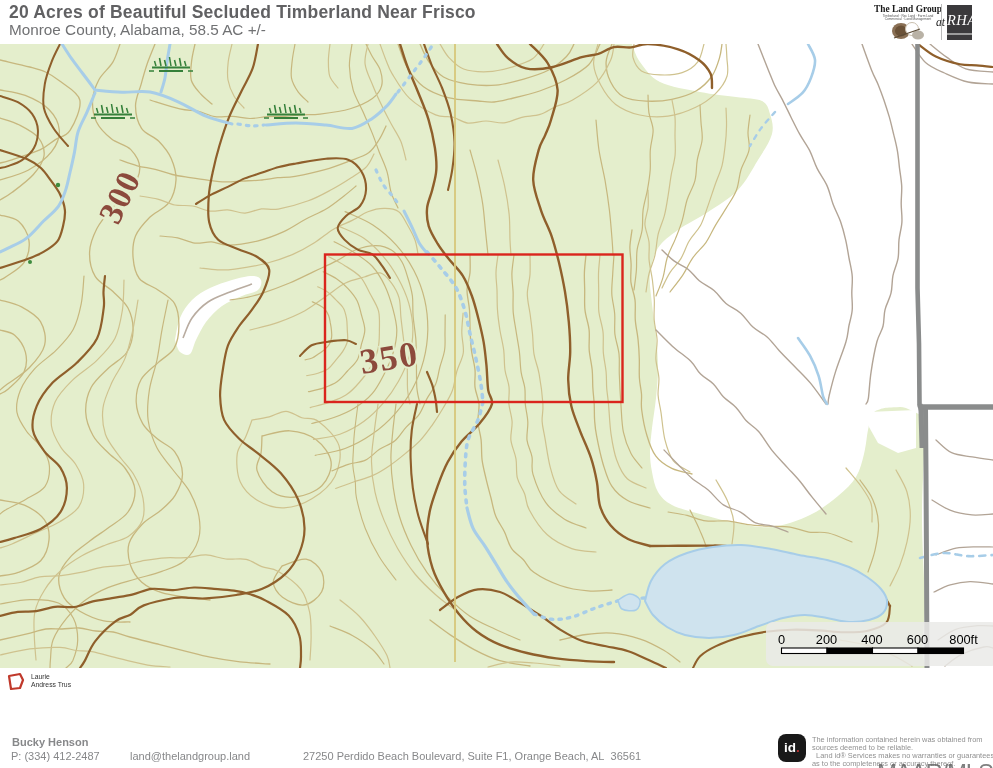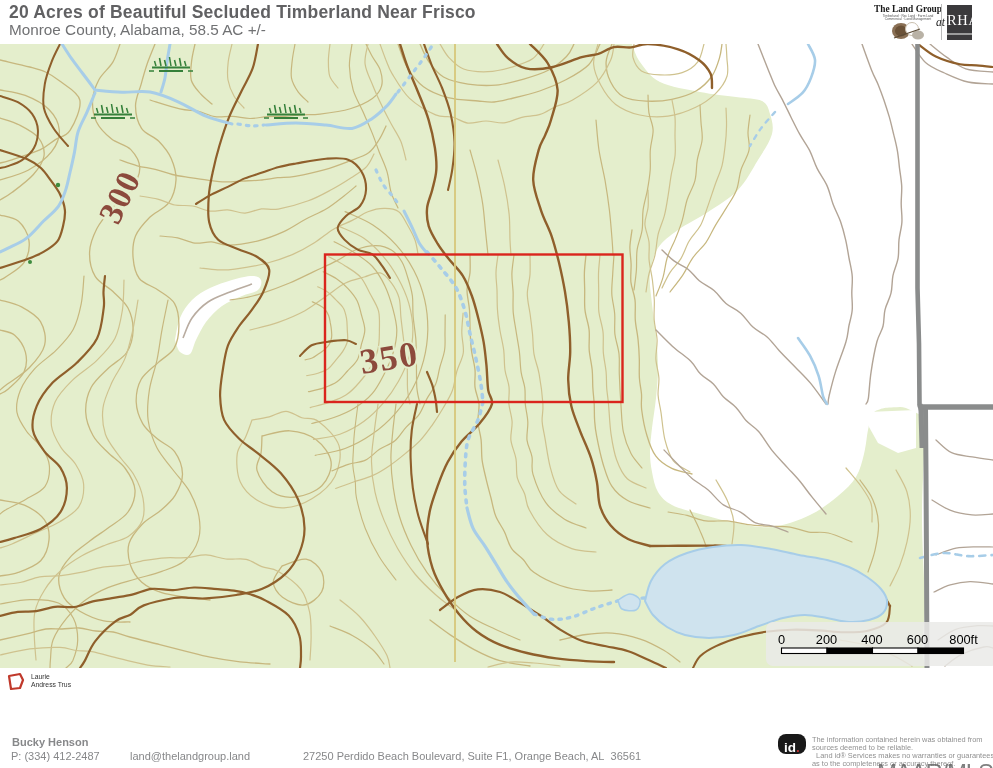--- a/index.html
+++ b/index.html
@@ -20,21 +20,21 @@
 <ellipse cx="27" cy="29" rx="6" ry="5.4" fill="#6b5238"></ellipse>
 <circle cx="38" cy="27" r="6.5" fill="#fff" stroke="#cabfae" stroke-width="1"></circle>
 <ellipse cx="44" cy="33" rx="6" ry="4.5" fill="#b9b2a6"></ellipse>
 <path d="M20,36 L46,27" stroke="#5a4a35" stroke-width="1.2" fill="none"></path>
 </svg>
 </div>
 
 <div class="abs" style="left:941px;top:4px;width:1px;height:36px;background:#bbb;"></div>
 <div class="abs" style="left:936px;top:16px;font-family:'Liberation Serif',serif;font-style:italic;font-size:11.5px;color:#222;">at</div>
 
-<div class="abs" style="left:947px;top:5px;width:25px;height:35px;background:#3b3a3c;">
+<div class="abs" style="left:947px;top:5px;width:25px;height:35px;background:#3b3a3c;font-style:italic;">
 <div style="color:#fff;font-family:'Liberation Serif',serif;font-size:14.5px;text-align:center;margin-top:7px;letter-spacing:0.5px;">RHA</div>
 <div style="width:25px;height:2px;background:#9b9b9b;margin:4px auto 0;"></div>
 </div>
 
 <div class="abs" style="left:0;top:44px;width:993px;height:624px;">
 <svg width="993" height="624" viewBox="0 0 993 624">
 
 <rect x="0" y="0" width="993" height="624" fill="#e4eecc"></rect>
 
 <path d="M632.0,0.0 C633.3,3.0 635.3,11.7 640.0,18.0 C644.7,24.3 650.0,33.0 660.0,38.0 C670.0,43.0 687.3,45.5 700.0,48.0 C712.7,50.5 725.7,51.5 736.0,53.0 C746.3,54.5 756.3,54.2 762.0,57.0 C767.7,59.8 768.3,64.5 770.0,70.0 C771.7,75.5 774.0,82.3 772.0,90.0 C770.0,97.7 763.7,106.7 758.0,116.0 C752.3,125.3 746.3,137.3 738.0,146.0 C729.7,154.7 718.0,161.3 708.0,168.0 C698.0,174.7 686.3,180.0 678.0,186.0 C669.7,192.0 662.7,196.7 658.0,204.0 C653.3,211.3 651.0,220.7 650.0,230.0 C649.0,239.3 651.0,249.7 652.0,260.0 C653.0,270.3 655.0,281.3 656.0,292.0 C657.0,302.7 658.0,313.7 658.0,324.0 C658.0,334.3 657.0,344.0 656.0,354.0 C655.0,364.0 653.0,375.0 652.0,384.0 C651.0,393.0 650.0,400.7 650.0,408.0 C650.0,415.3 650.7,421.3 652.0,428.0 C653.3,434.7 654.7,442.5 658.0,448.0 C661.3,453.5 665.0,457.3 672.0,461.0 C679.0,464.7 689.3,467.0 700.0,470.0 C710.7,473.0 724.0,476.8 736.0,479.0 C748.0,481.2 759.7,484.3 772.0,483.0 C784.3,481.7 799.0,476.2 810.0,471.0 C821.0,465.8 830.3,458.3 838.0,452.0 C845.7,445.7 851.7,440.0 856.0,433.0 C860.3,426.0 862.0,417.8 864.0,410.0 C866.0,402.2 866.7,392.3 868.0,386.0 C869.3,379.7 870.3,375.3 872.0,372.0 C873.7,368.7 873.3,367.5 878.0,366.0 C882.7,364.5 880.8,363.7 900.0,363.0 C919.2,362.3 977.5,422.5 993.0,362.0 C1008.5,301.5 993.0,60.3 993.0,0.0 Z" fill="#ffffff"></path>
@@ -271,19 +271,19 @@
 <div class="abs" style="left:31px;top:673px;font-size:6.8px;color:#333;line-height:7.8px;">Laurie<br>Andress Trus</div>
 
 <div class="abs" style="left:12px;top:736px;font-size:11px;font-weight:bold;color:#87888a;">Bucky Henson</div>
 
 <div class="abs" style="left:11px;top:749.5px;font-size:11px;color:#87888a;">P: (334) 412-2487</div>
 
 <div class="abs" style="left:130px;top:749.5px;font-size:11px;color:#87888a;">land@thelandgroup.land</div>
 
 <div class="abs" style="left:294px;top:749.5px;font-size:11px;color:#87888a;margin-left:9px;">27250 Perdido Beach Boulevard, Suite F1, Orange Beach, AL&nbsp;&nbsp;36561</div>
 
-<div class="abs" style="left:778px;top:734px;width:28px;height:20px;background:#191919;border-radius:8px;">
+<div class="abs" style="left:778px;top:734px;width:28px;height:28px;background:#191919;border-radius:8px;">
 <div style="color:#fff;font-size:13.5px;font-weight:bold;margin:5.5px 0 0 6px;">id<span style="color:#b53131;">.</span></div>
 </div>
 
 <div class="abs" style="left:812px;top:736px;font-size:7.4px;color:#909090;line-height:8px;white-space:nowrap;">The information contained herein was obtained from<br>sources deemed to be reliable.<br>&nbsp;&nbsp;Land id® Services makes no warranties or guarantees<br>as to the completeness or accuracy thereof.</div>
 
 <div class="abs" style="left:877px;top:735px;font-size:24px;color:rgba(95,95,95,0.8);letter-spacing:-1.2px;margin-top:24px;">MAAR/MLS</div>
 
 </body></html>

